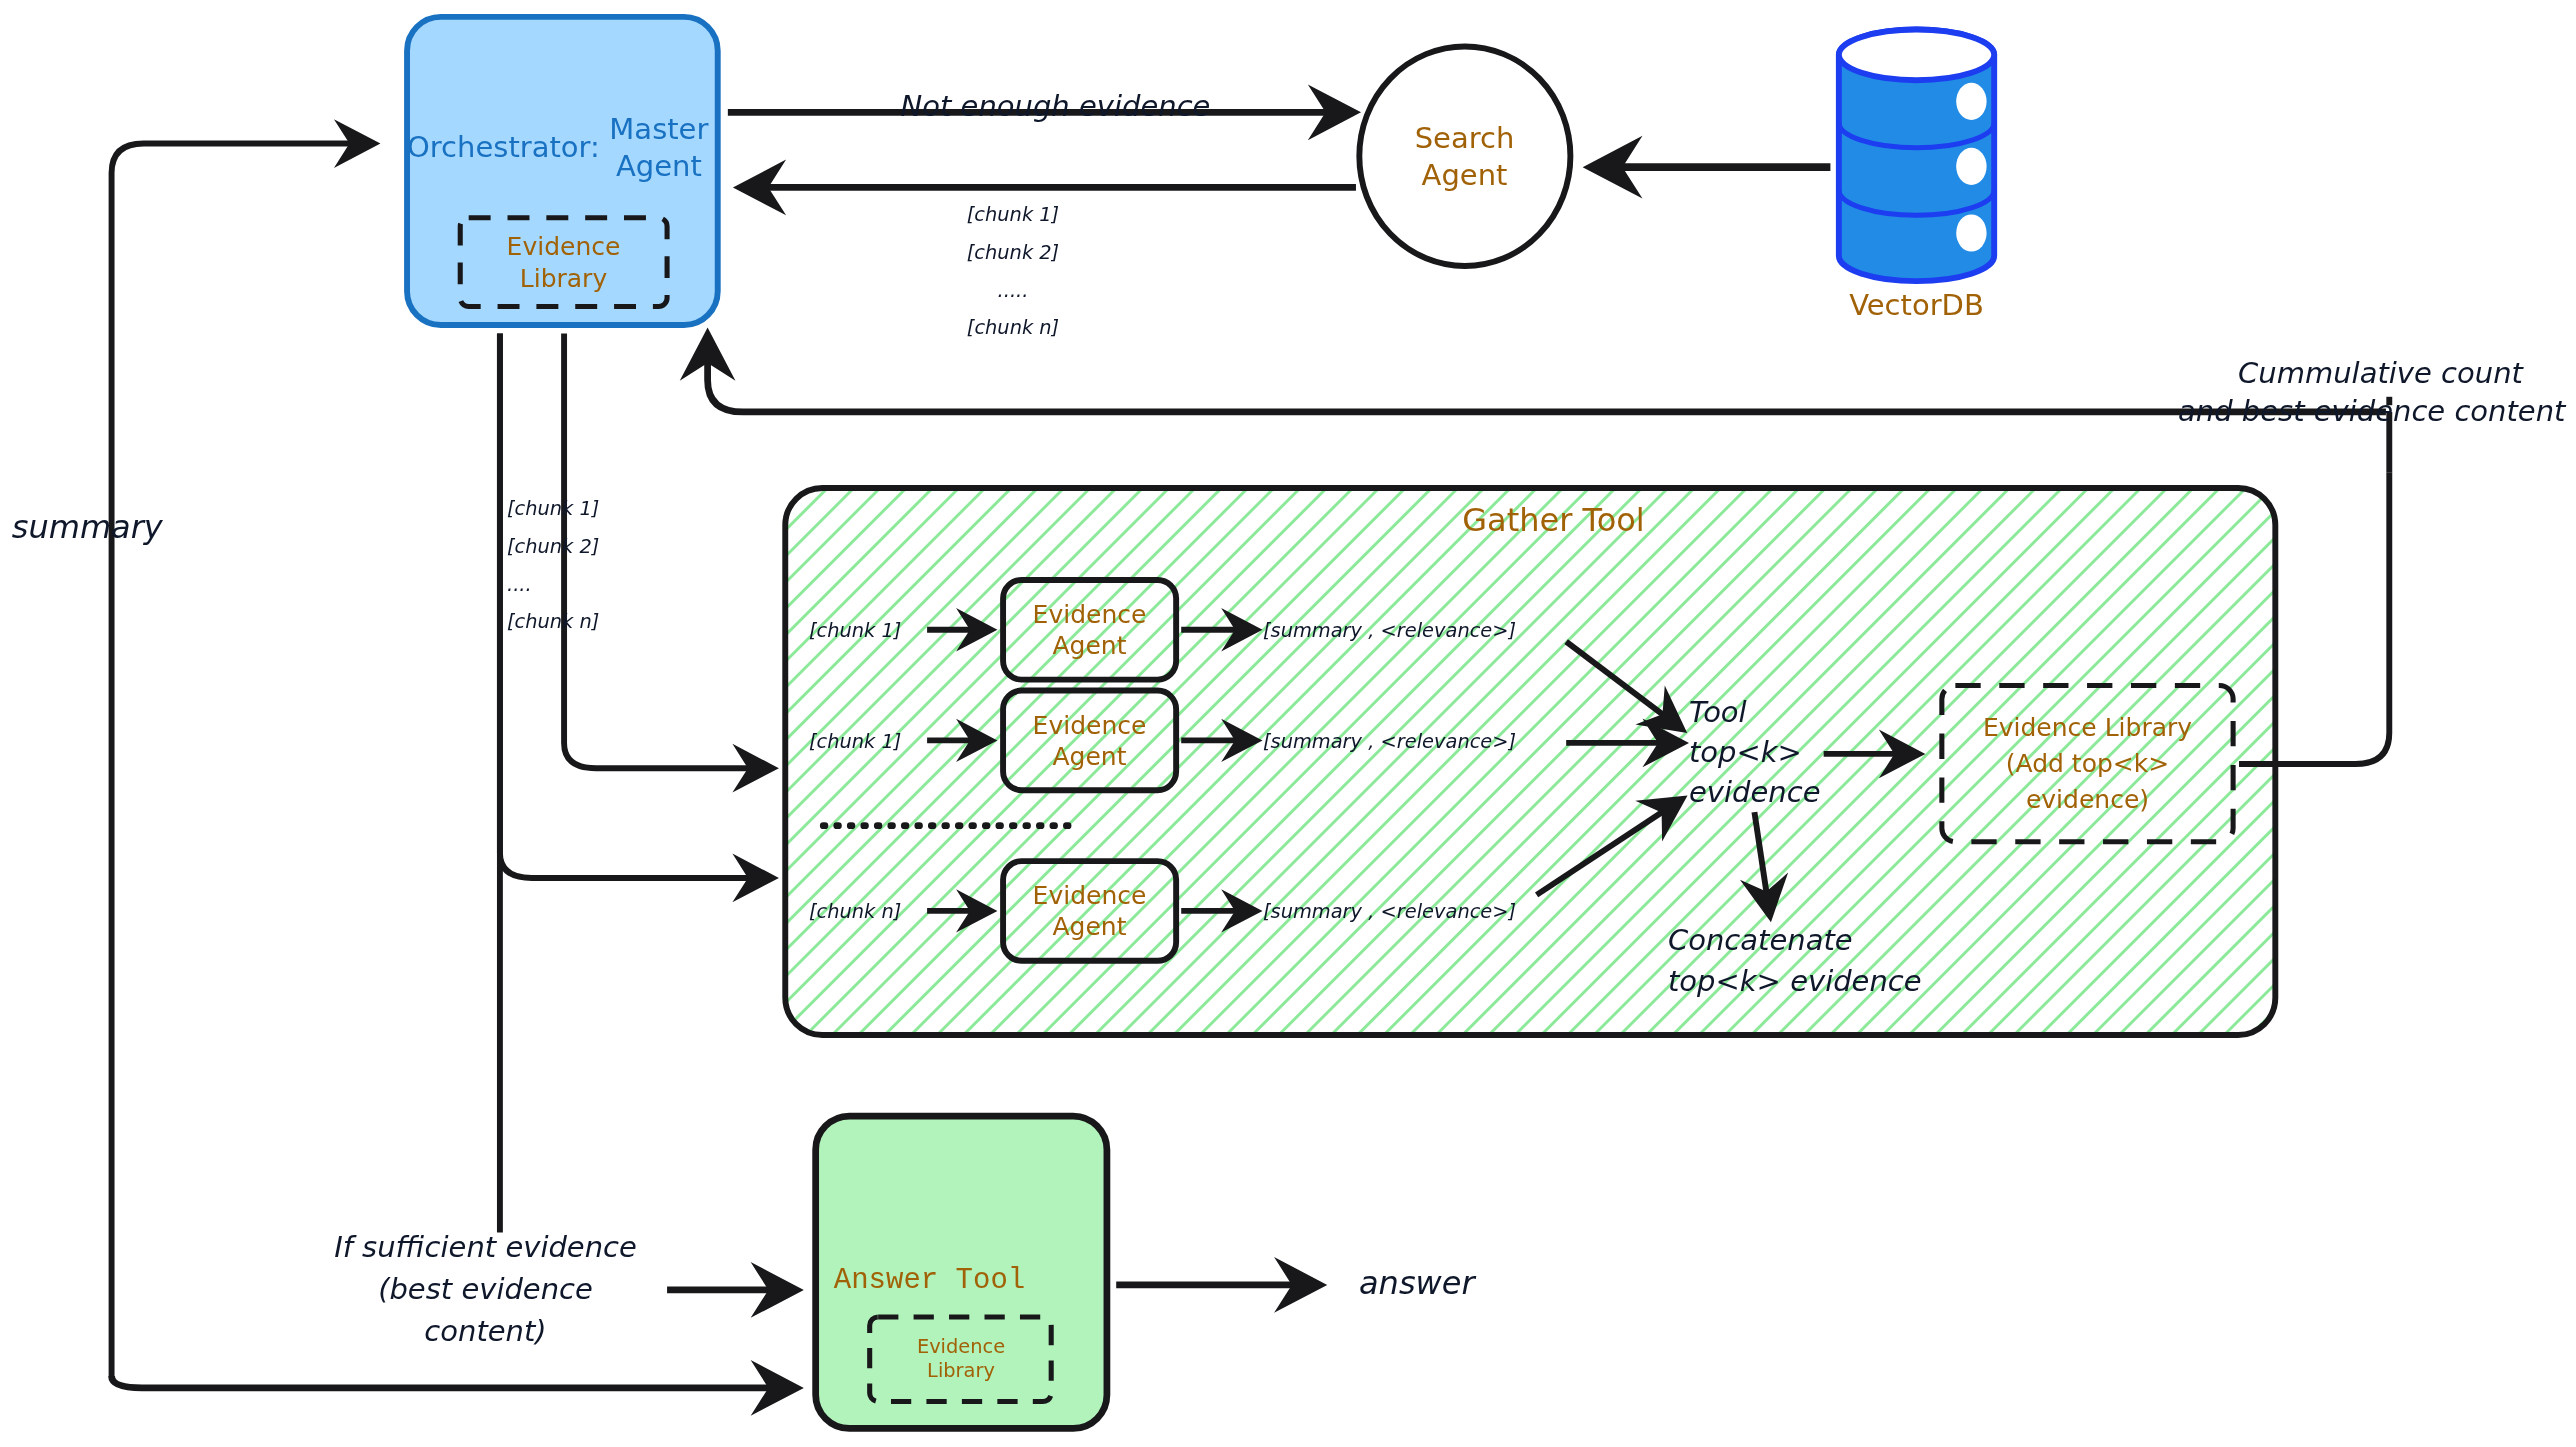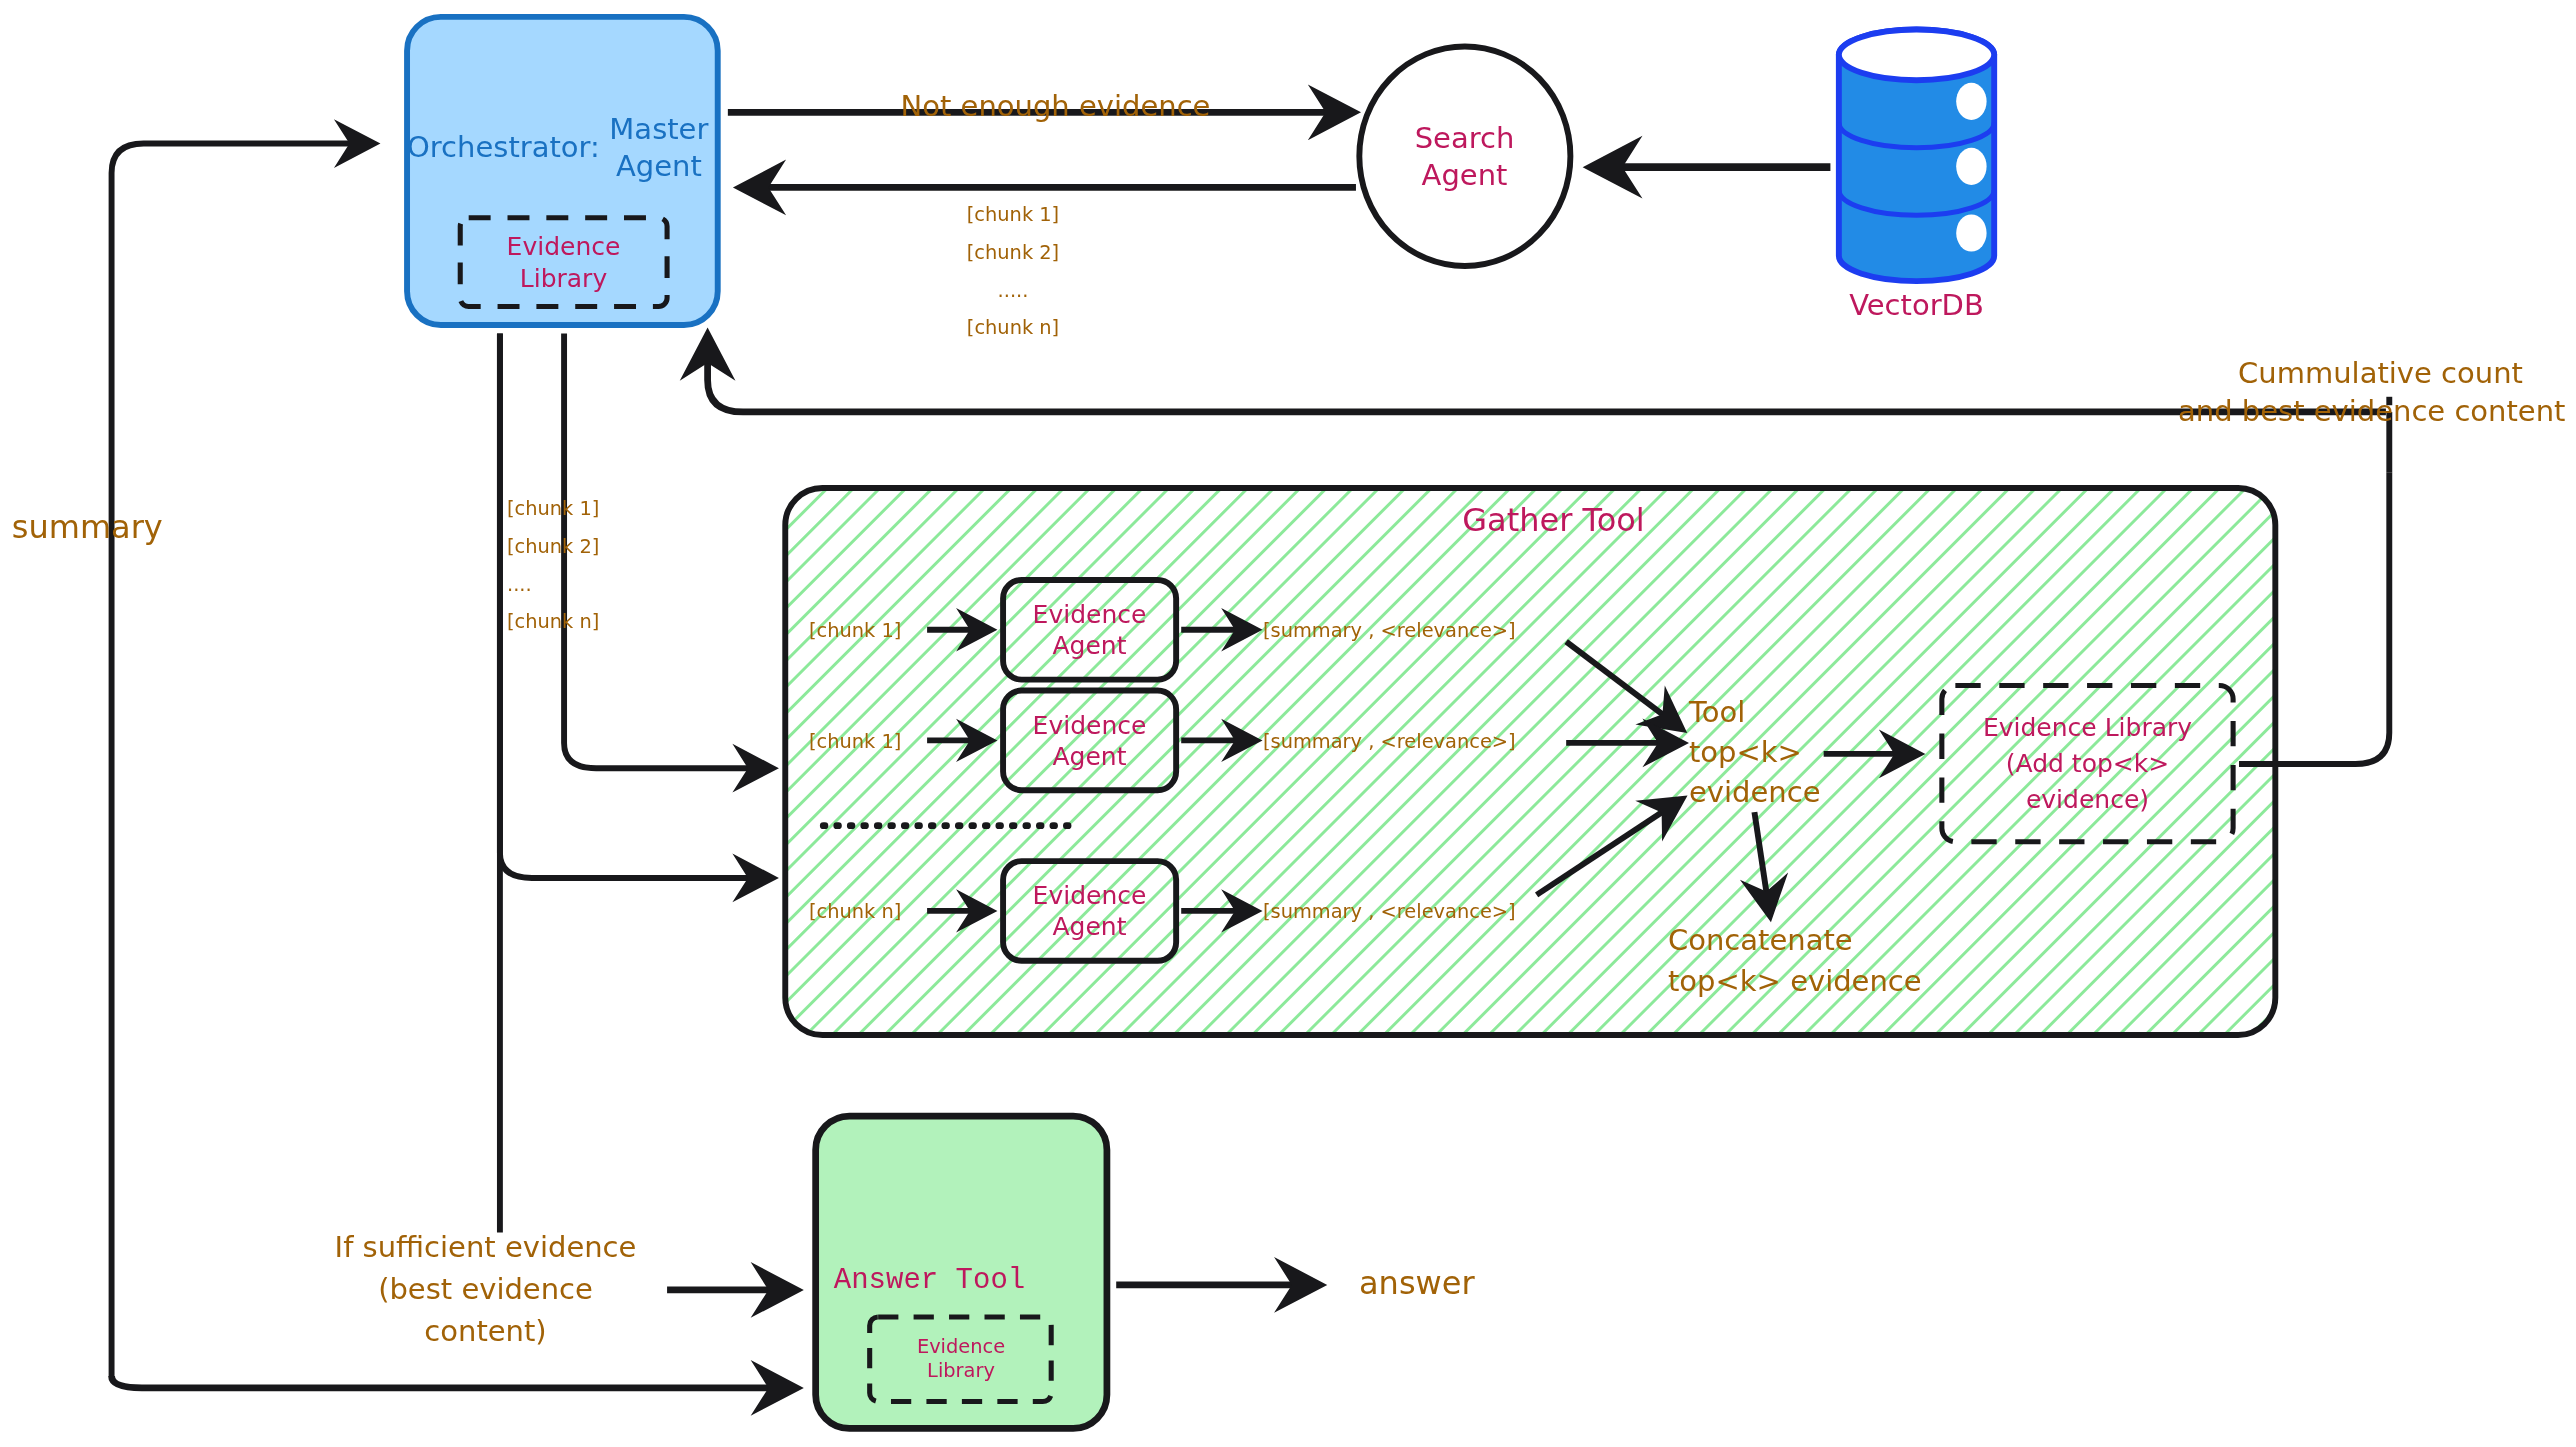--- a/index.html
+++ b/index.html
@@ -1,22 +1,22 @@
 <!DOCTYPE html>
 <html style="font-size:13.5px"><head>
 <meta charset="utf-8">
 <style>
   html,body{margin:0;padding:0;background:#ffffff;}
   body{font-family:"DejaVu Sans", sans-serif;}
   #stage{position:relative;width:2576px;height:1447px;background:#fff;overflow:hidden;}
   svg.layer{position:absolute;left:0;top:0;width:2576px;height:1447px;}
   .nodeLabel{position:absolute;display:flex;align-items:center;justify-content:center;
-      text-align:center;line-height:1.25;color:#be185d;pointer-events:none;}
+      text-align:center;line-height:1.25;color:#a16207;pointer-events:none;}
   .blueText{color:#1971c2;}
-  .edgeLabel{position:absolute;color:#a16207;text-align:center;line-height:1.3;}
+  .edgeLabel{position:absolute;color:#0f172a;text-align:center;line-height:1.3;font-style:italic;}
   .sm{font-size:19.4px;}
   .md{font-size:25px;}
   .lg{font-size:29px;}
   .xl{font-size:32px;}
 </style>
 </head>
 <body>
 
 <div id="stage">
 

